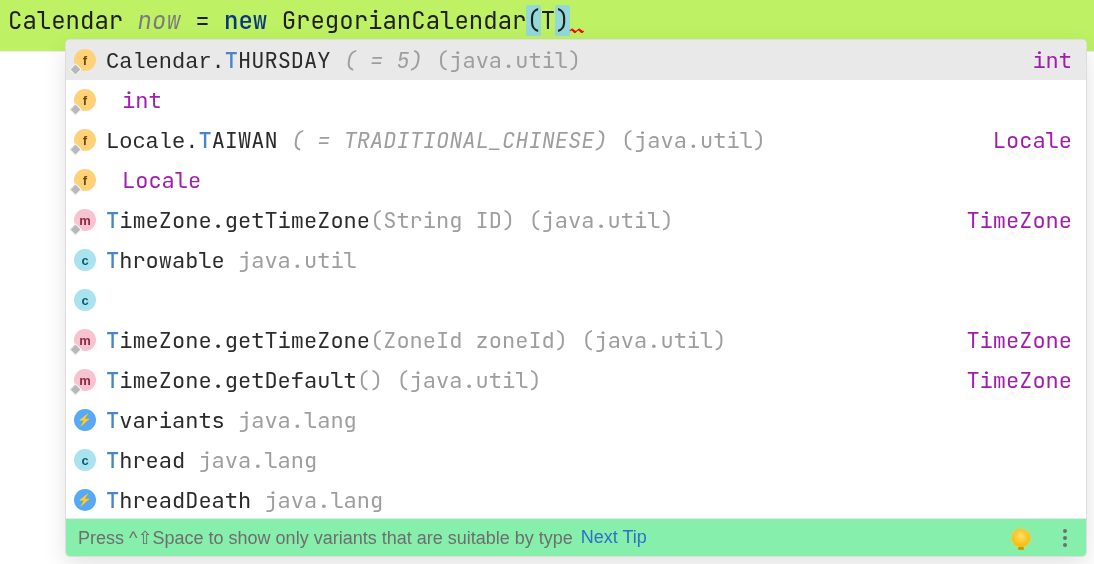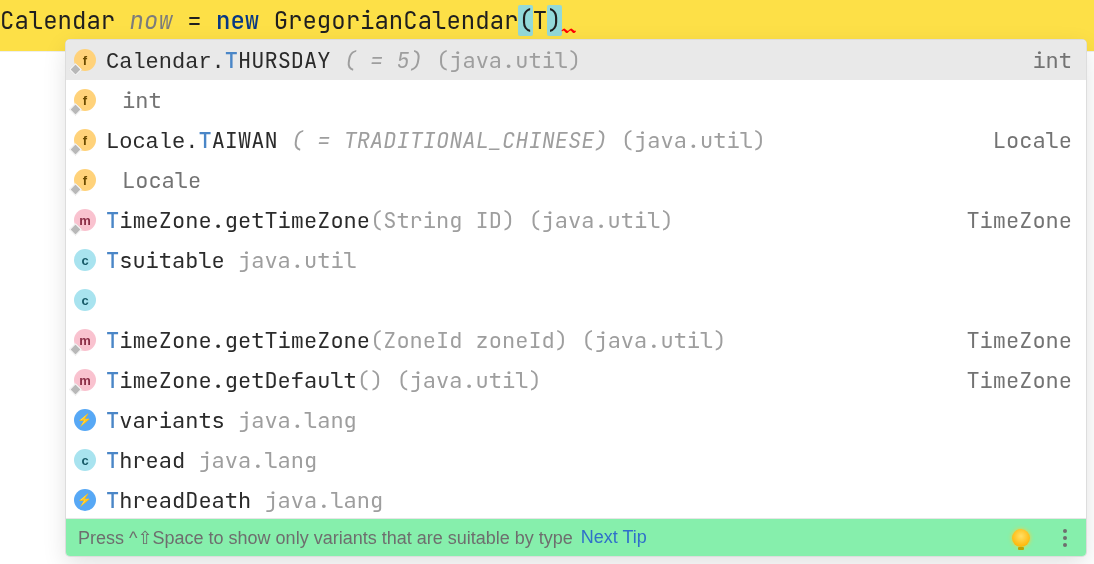--- a/index.html
+++ b/index.html
@@ -6,22 +6,22 @@
   body {
     font-family: "JetBrains Mono", "Menlo", "Consolas", monospace;
     font-size: 22px;
     background: #ffffff;
     width: 1094px;
     height: 564px;
     overflow: hidden;
     position: relative;
   }
   .editor-line {
-    background: #fde047;
-    padding: 5px 16px 5px 0;
+    background: #bef264;
+    padding: 5px 16px 5px 8px;
     font-size: 24px;
     line-height: 32px;
     white-space: pre;
     color: #1f1f1f;
     border-bottom: 1px solid #eee;
   }
   .kw-type { color: #1f1f1f; }
   .kw-var { color: #7c7c7c; font-style: italic; }
   .kw-new { color: #073784; font-weight: 500; }
   .kw-eq { color: #1f1f1f; }
@@ -89,21 +89,21 @@
     white-space: nowrap;
     overflow: hidden;
     text-overflow: ellipsis;
   }
   .main .qualify { color: #2b2b2b; font-family: Liberation Mono, monospace; }
   .main .t-hl { color: #4a86c7; font-weight:500;}
   .main .faded { color: #9e9e9e; font-style: italic; }
   .main .pkg { color: #9e9e9e; }
   .right {
     flex: 0 0 auto;
-    color: #737373;
+    color: #a21caf;
     font-size: 22px;
     margin-left: 16px;
   }
   .footer {
     flex: 0 0 38px;
     border-top: 1px solid #e6e6e6;
     display:flex;
     align-items:center;
     padding: 0 12px;
     font-family: -apple-system, "Segoe UI", Arial, sans-serif;
@@ -154,21 +154,21 @@
         <span class="icon field">f<span class="diamond"></span></span>
         <span class="right">Locale</span>
       </div>
       <div class="row">
         <span class="icon method">m<span class="diamond"></span></span>
         <span class="main"><span class="t-hl">T</span><span>imeZone.getTimeZone</span><span class="pkg">(String ID)</span><span class="pkg"> (java.util)</span></span>
         <span class="right">TimeZone</span>
       </div>
       <div class="row">
         <span class="icon cls">c</span>
-        <span class="main"><span class="t-hl">T</span><span>suitable</span><span>  </span><span class="pkg">java.util</span></span>
+        <span class="main"><span class="t-hl">T</span><span>hrowable</span><span>  </span><span class="pkg">java.util</span></span>
       </div>
       <div class="row">
         <span class="icon cls">c</span>
       </div>
       <div class="row">
         <span class="icon method">m<span class="diamond"></span></span>
         <span class="main"><span class="t-hl">T</span><span>imeZone.getTimeZone</span><span class="pkg">(ZoneId zoneId)</span><span class="pkg"> (java.util)</span></span>
         <span class="right">TimeZone</span>
       </div>
       <div class="row">

